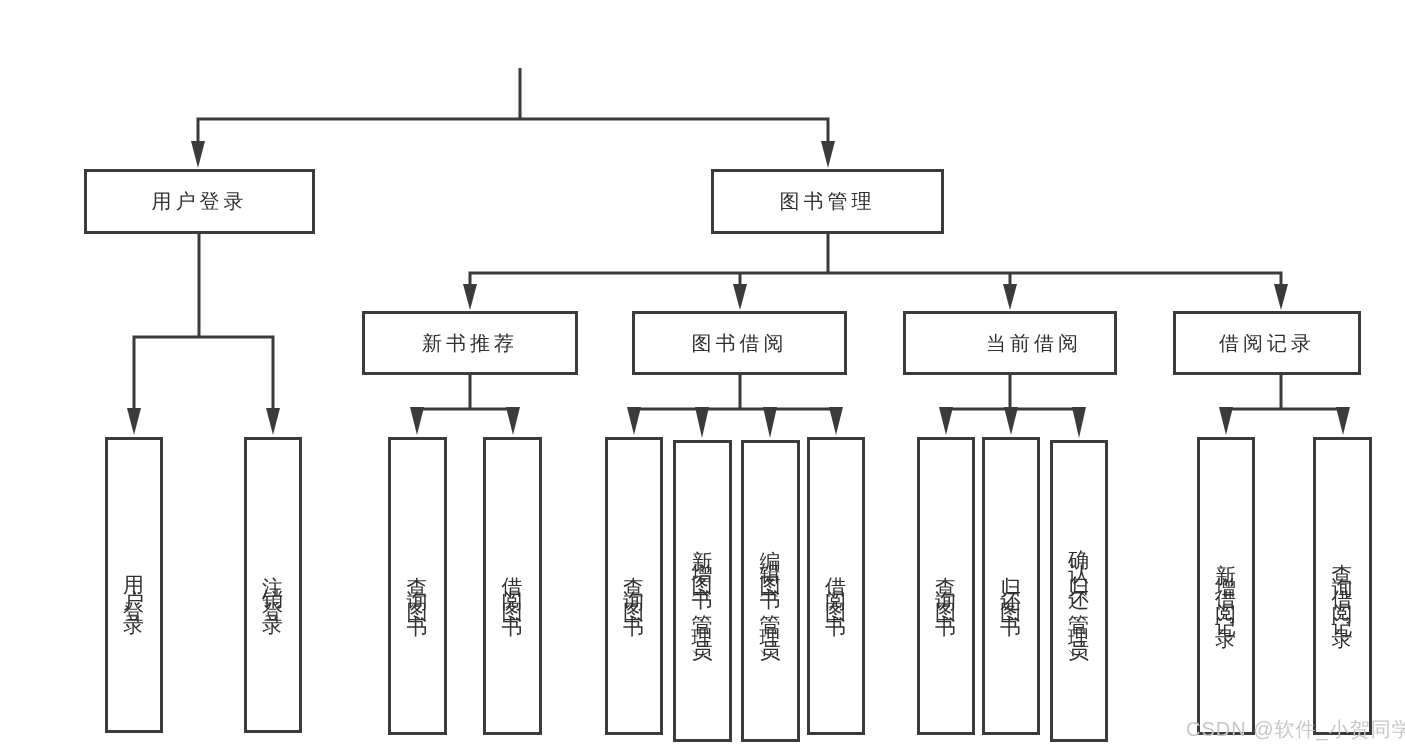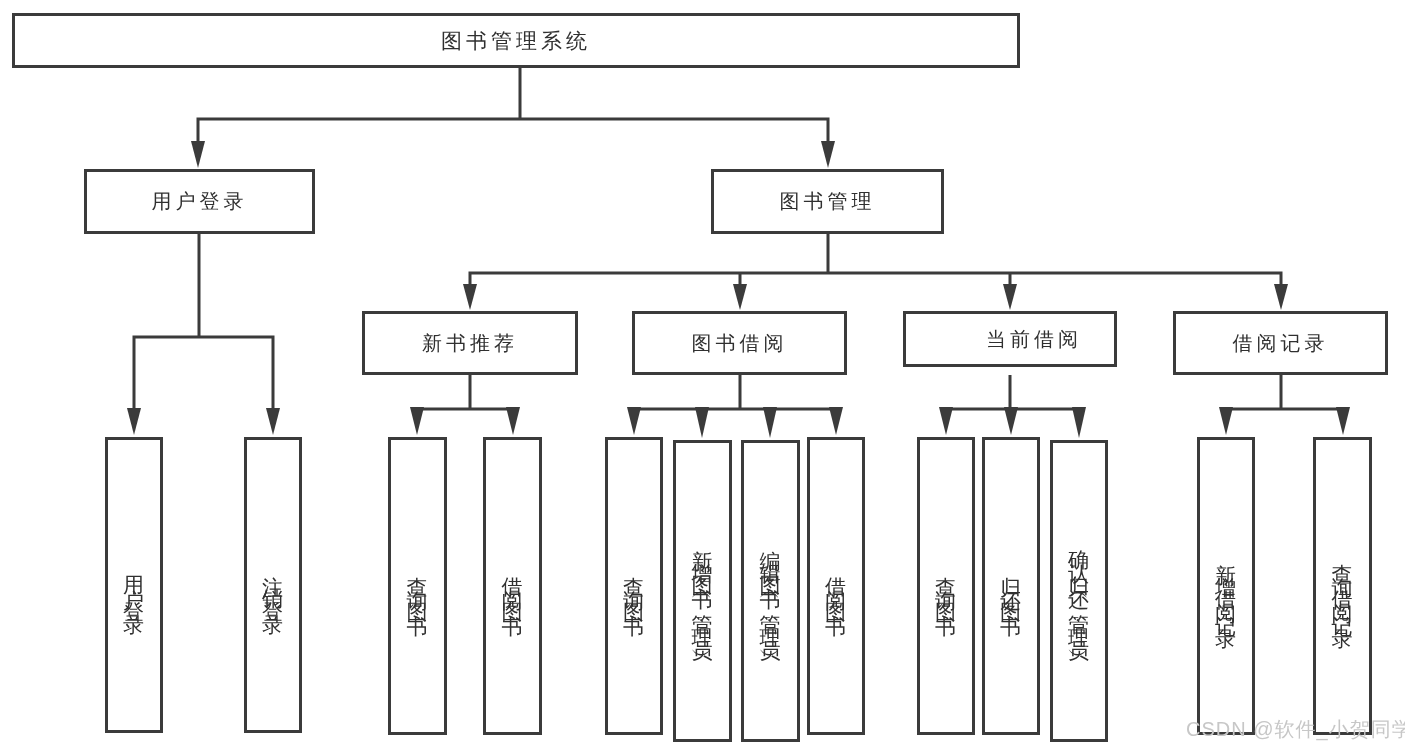--- a/index.html
+++ b/index.html
@@ -102,41 +102,38 @@
 
       <polygon points="939,407 953,407 946,435"></polygon>
       <polygon points="1004,407 1018,407 1011,435"></polygon>
       <polygon points="1072,407 1086,407 1079,438"></polygon>
 
       <polygon points="1219,407 1233,407 1226,435"></polygon>
       <polygon points="1336,407 1350,407 1343,435"></polygon>
     </g>
   </svg>
 
-  <div class="box h root" style="left:12px; top:13px; width:1008px; height:55px;">
-    <span>图书管理系统</span>
-  </div>
 
   <div class="box h" style="left:84px; top:169px; width:231px; height:65px;">
     <span>用户登录</span>
   </div>
   <div class="box h" style="left:362px; top:311px; width:216px; height:64px;">
     <span>新书推荐</span>
   </div>
 
   <div class="box h" style="left:711px; top:169px; width:233px; height:65px;">
     <span>图书管理</span>
   </div>
   <div class="box h" style="left:632px; top:311px; width:215px; height:64px;">
     <span>图书借阅</span>
   </div>
-  <div class="box h" style="left:903px; top:311px; width:214px; height:56px;padding-left:48px;">
+  <div class="box h" style="left:903px; top:311px; width:214px; height:64px;padding-left:48px;">
     <span>当前借阅</span>
   </div>
-  <div class="box h" style="left:1173px; top:311px; width:215px; height:64px;">
+  <div class="box h" style="left:1173px; top:311px; width:188px; height:64px;">
     <span>借阅记录</span>
   </div>
 
   <div class="box v" style="left:105px; top:437px; width:58px; height:296px;">
     <span>用户登录</span>
   </div>
   <div class="box v" style="left:244px; top:437px; width:58px; height:296px;">
     <span>注销登录</span>
   </div>
 

